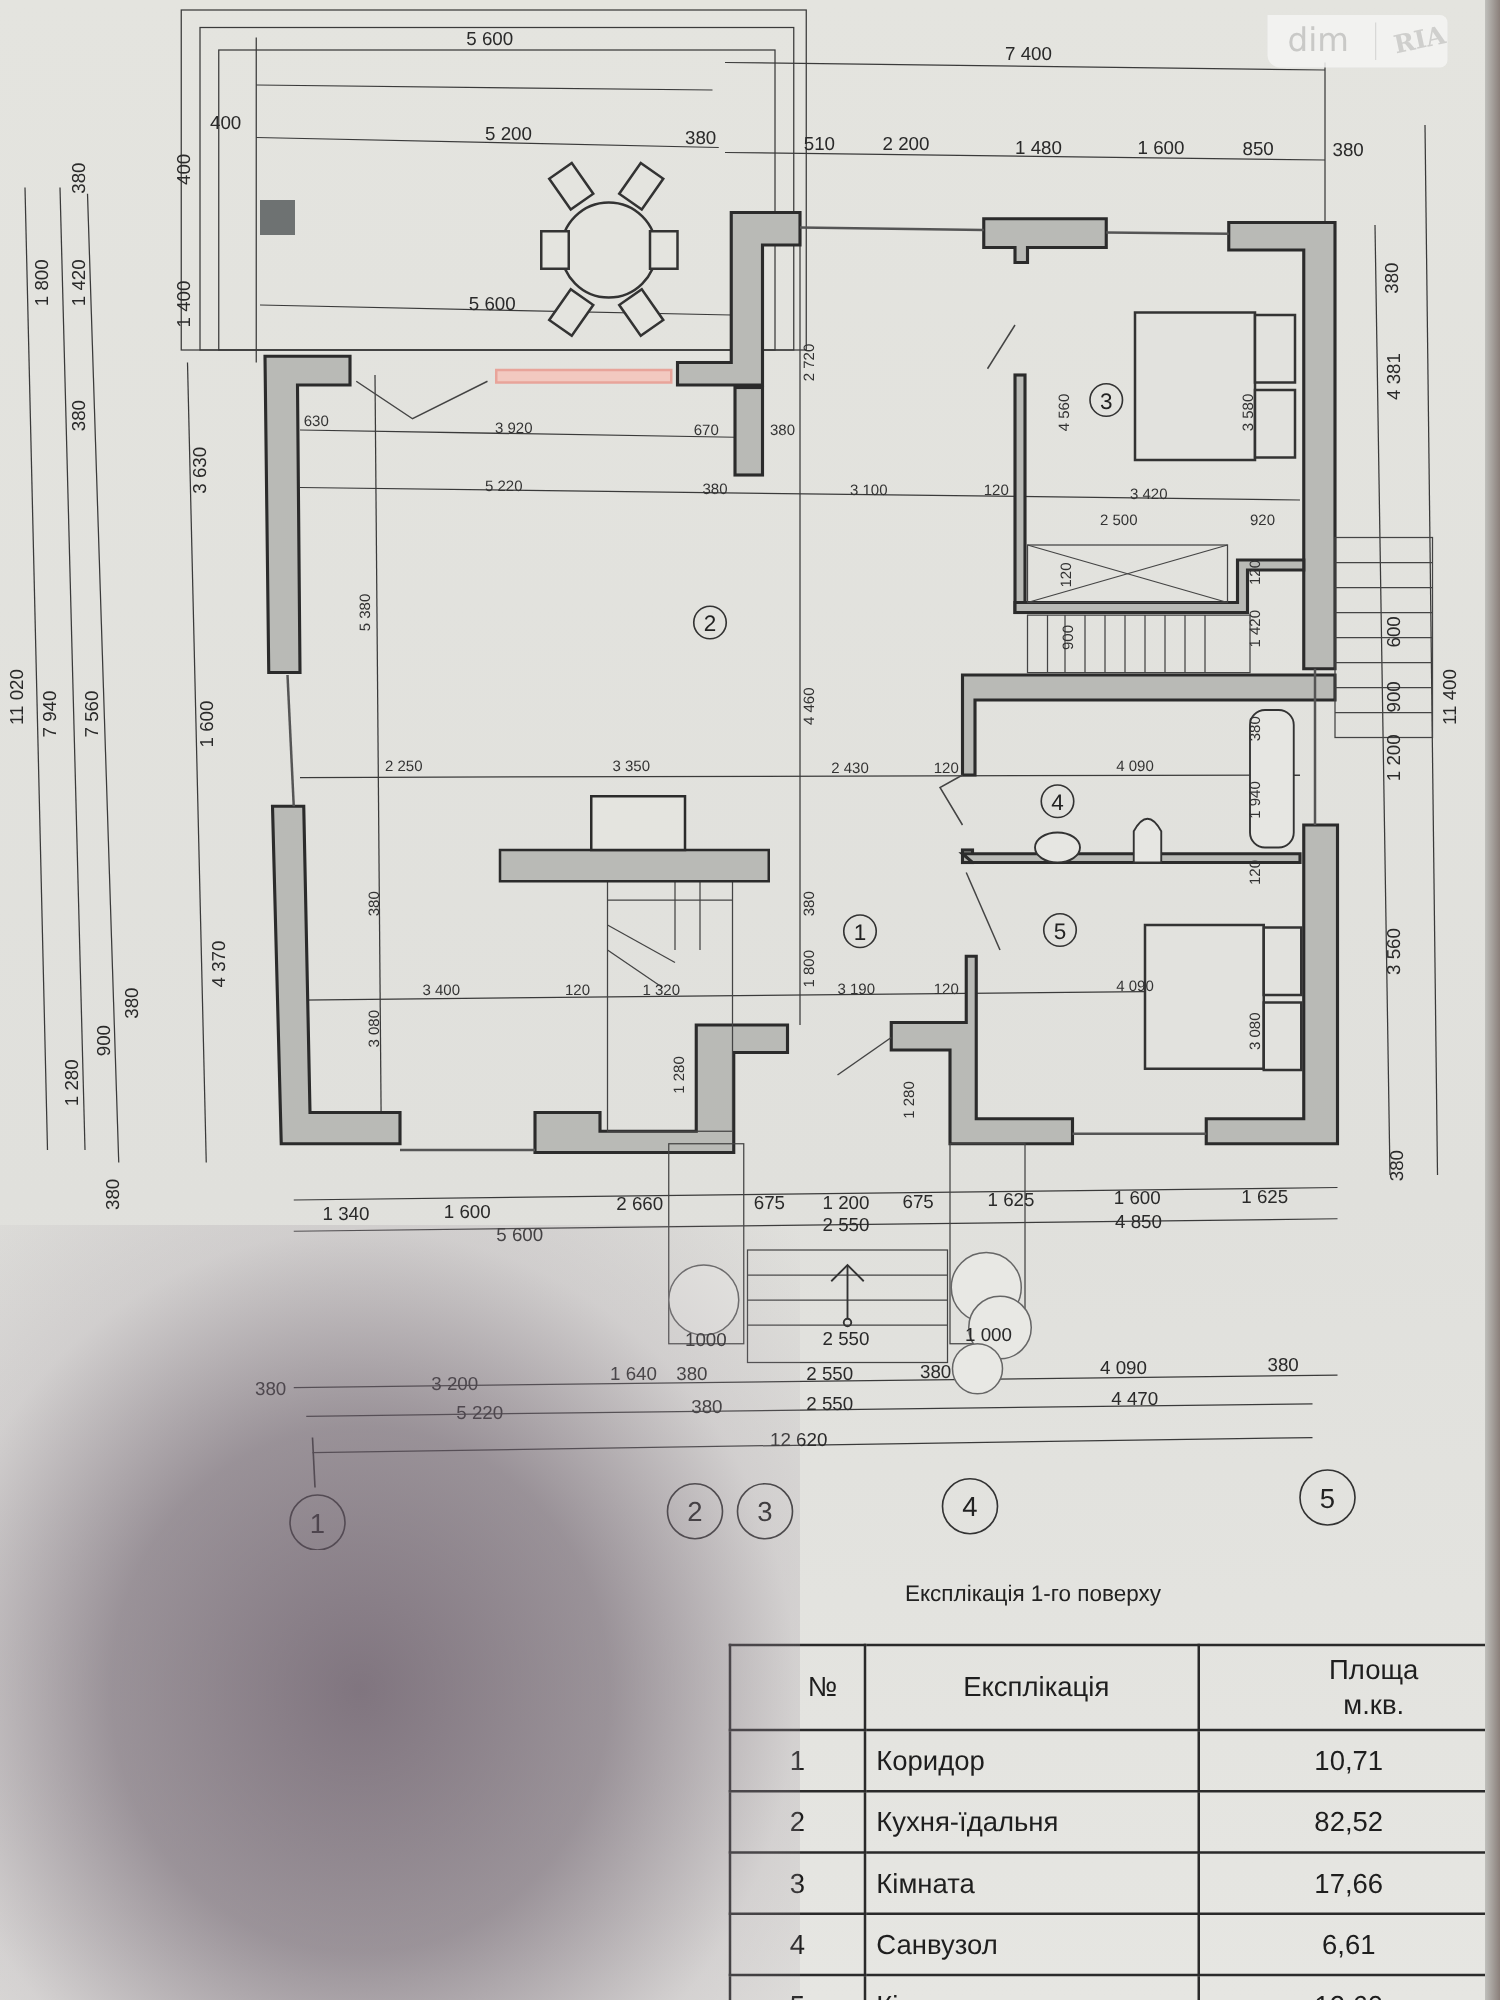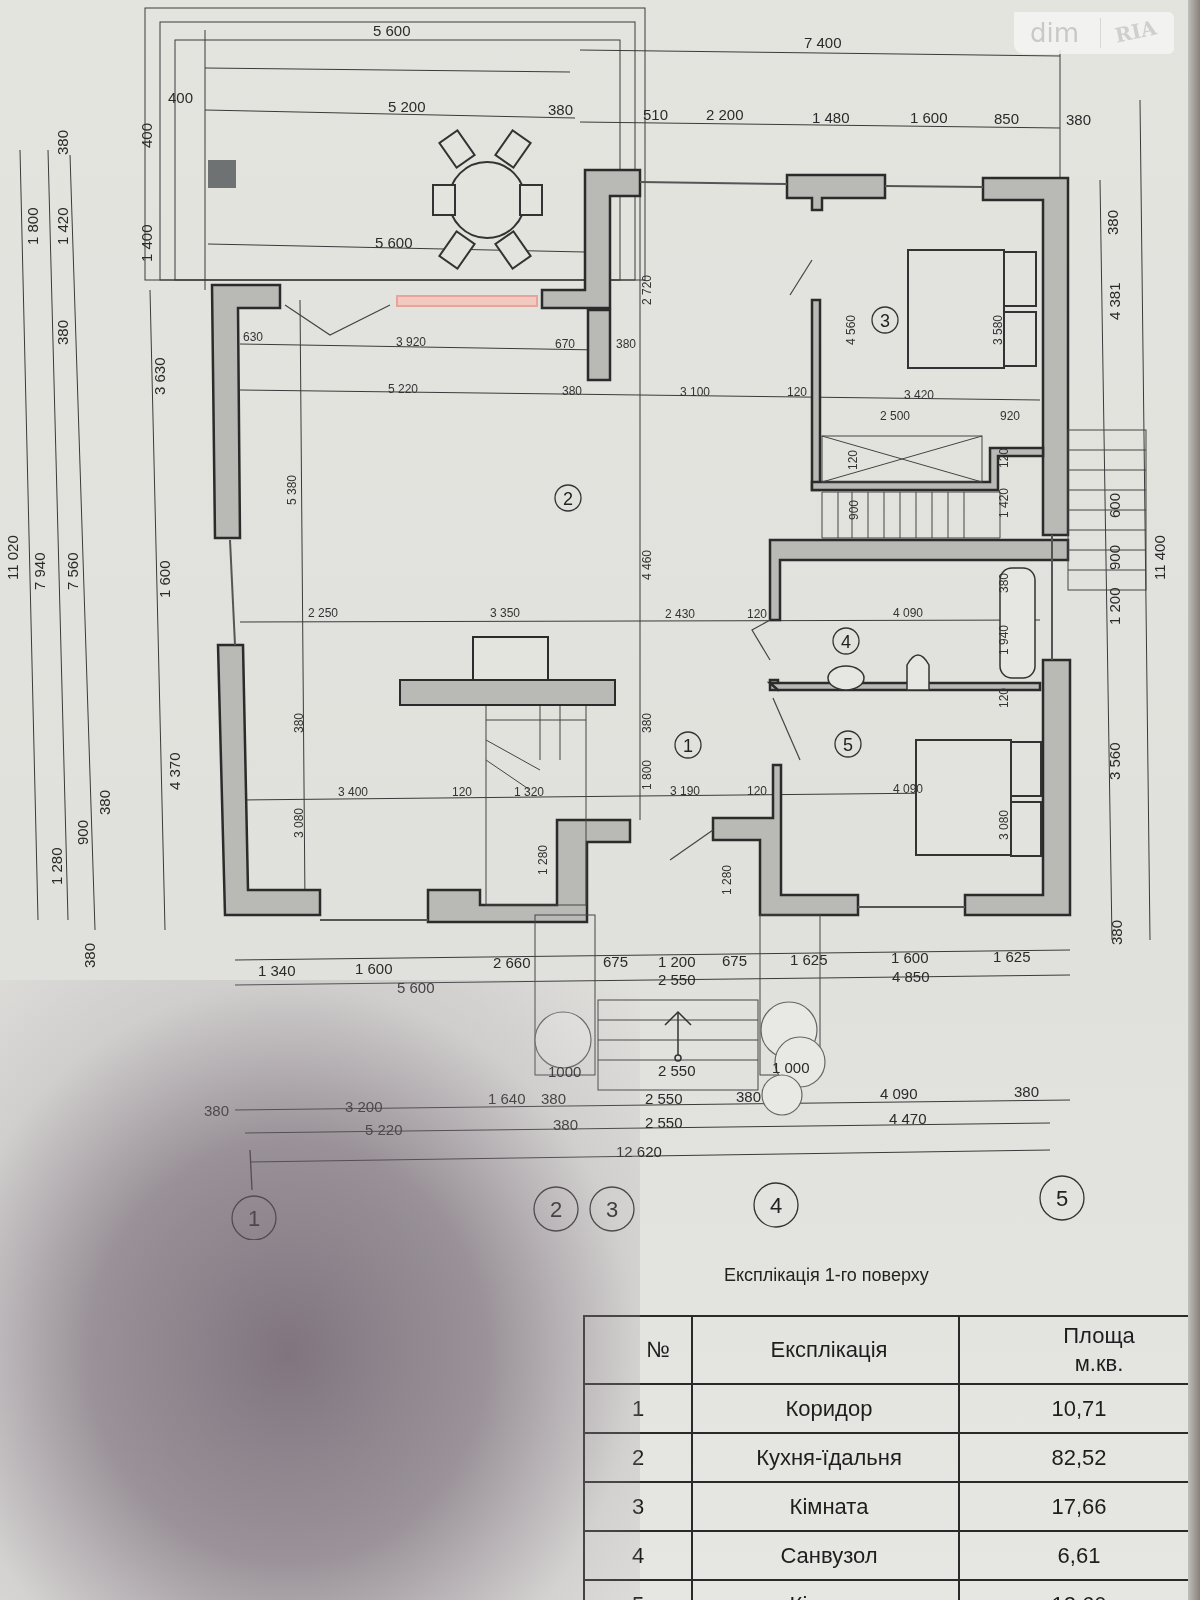--- a/index.html
+++ b/index.html
@@ -6,30 +6,30 @@
   body{width:1200px;height:1600px;overflow:hidden;background:#dcdcd8;font-family:"Liberation Sans",sans-serif;position:relative;}
   #sheet{position:absolute;left:0;top:0;width:1200px;height:1600px;background:linear-gradient(180deg,#e4e4df 0%,#e0e0dc 60%,#e6e6e2 100%);}
   #shadow{position:absolute;left:0;top:980px;width:640px;height:620px;
     background:radial-gradient(ellipse at 45% 60%, rgba(95,80,95,0.75) 0%, rgba(105,92,105,0.6) 40%, rgba(160,150,160,0.25) 70%, rgba(220,220,216,0) 100%);pointer-events:none;}
   #right-edge{position:absolute;left:1188px;top:0;width:12px;height:1600px;background:linear-gradient(90deg,#bfbfbb,#8a7f7a);}
   svg{position:absolute;left:0;top:0;}
   .dim{font-family:"Liberation Sans",sans-serif;font-size:15px;fill:#2a2a2a;}
   .dim-s{font-family:"Liberation Sans",sans-serif;font-size:12px;fill:#333;}
   .axis-label{font-family:"Liberation Sans",sans-serif;font-size:22px;fill:#222;}
   .room-label{font-family:"Liberation Sans",sans-serif;font-size:18px;fill:#222;}
-  #watermark{position:absolute;left:1014px;top:12px;width:160px;height:42px;background:rgba(245,245,243,0.85);border-radius:0 6px 6px 10px;display:flex;align-items:center;}
+  #watermark{position:absolute;left:1014px;top:12px;width:144px;height:42px;background:rgba(245,245,243,0.85);border-radius:0 6px 6px 10px;display:flex;align-items:center;}
   #watermark .wm-dim{font-family:"DejaVu Sans",sans-serif;font-size:26px;color:#c9c9c7;padding-left:16px;width:70px;border-right:1px solid #d8d8d6;}
   #watermark .wm-ria{font-family:"DejaVu Serif",serif;font-weight:bold;font-size:20px;color:#cfcfcd;transform:rotate(-12deg);padding-left:14px;}
   #schedule-title{position:absolute;left:724px;top:1265px;font-size:18px;color:#222;}
   #schedule{position:absolute;left:583px;top:1315px;width:617px;border-collapse:collapse;font-size:22px;color:#1e1e1e;}
   #schedule td,#schedule th{border:2px solid #2a2a2a;font-weight:normal;}
   #schedule th{height:64px;padding-left:41px;}
   #schedule td{height:45px;}
   #schedule .c-no{width:64px;text-align:center;}
-  #schedule .c-name{text-align:center;padding-left:8px;}
+  #schedule .c-name{text-align:left;padding-left:8px;}
   #schedule th.c-name{text-align:center;}
   #schedule .c-area{width:196px;text-align:center;}
   #schedule th.c-area{line-height:28px;}
 </style>
 </head>
 <body>
 
 <div id="sheet">
 
 <svg width="1200" height="1240" viewBox="0 0 1200 1240">

